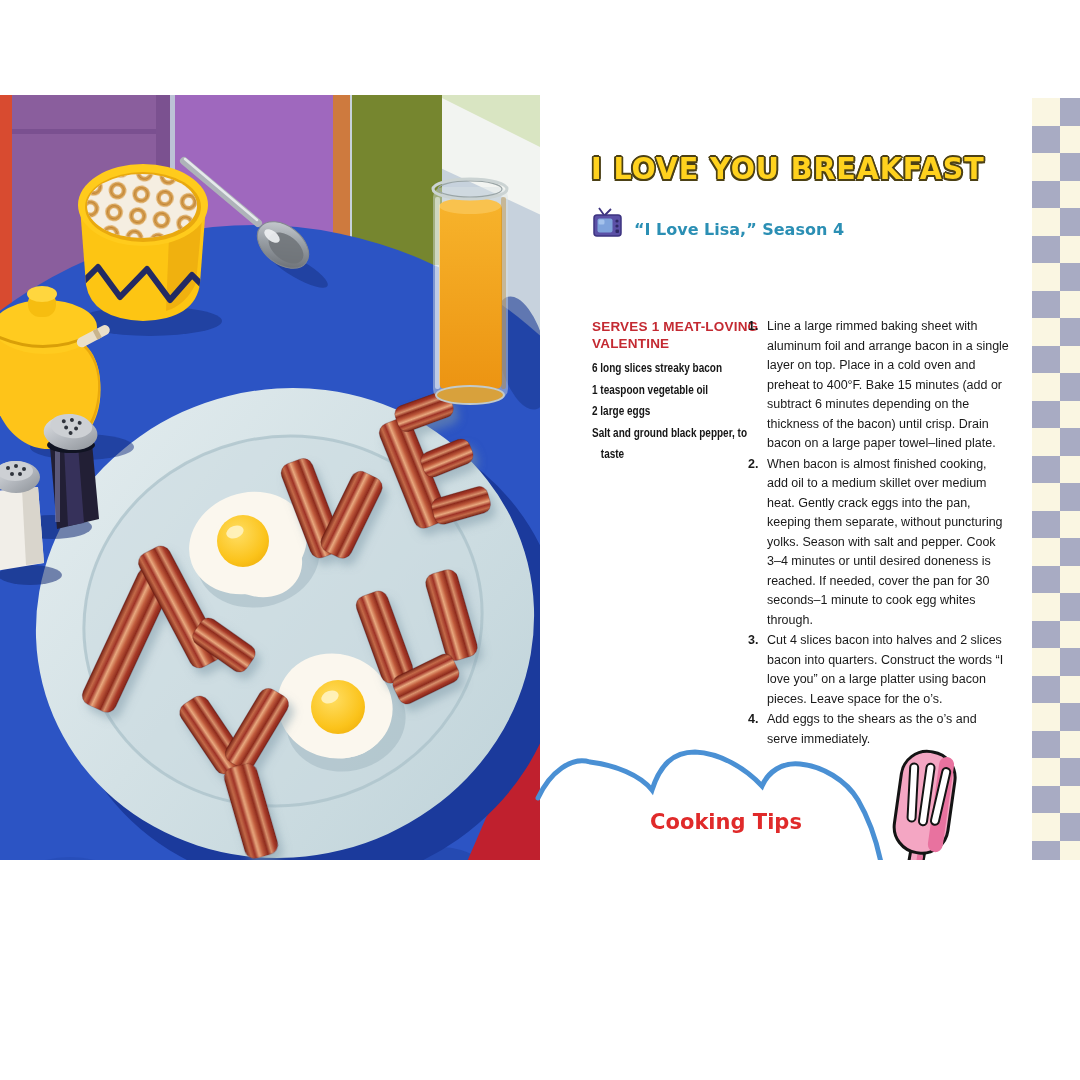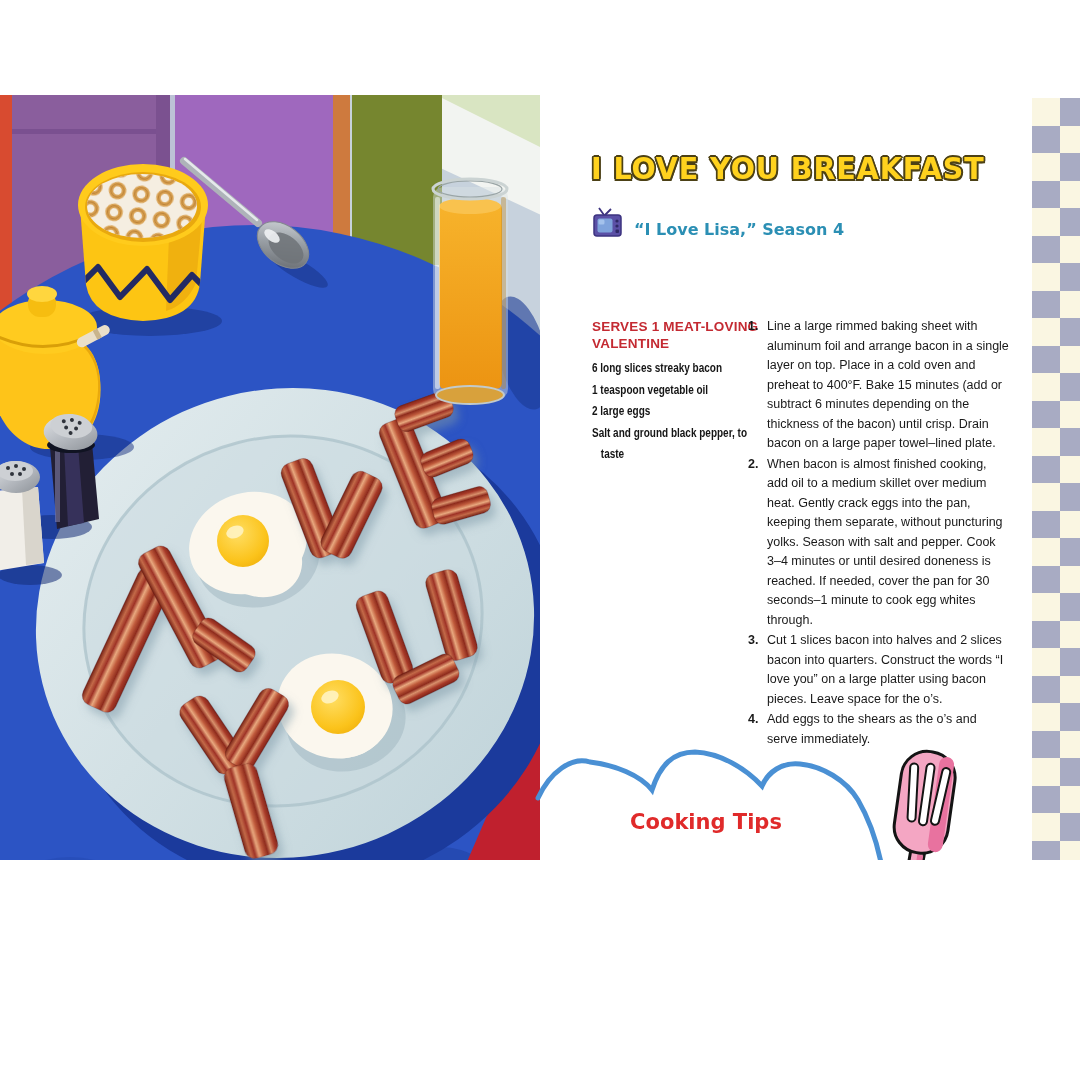--- a/index.html
+++ b/index.html
@@ -20,21 +20,21 @@
   .intro{left:592px;top:248px;width:420px;font-size:13.5px;line-height:23px;color:#1e1e1e;}
   .serves{left:592px;top:318px;width:170px;font-weight:700;font-size:13.5px;line-height:17px;
           color:#C42A32;letter-spacing:.2px;}
   .ingredients{left:592px;top:358px;width:200px;transform:scaleX(.8);transform-origin:left top;
                font-weight:700;font-size:12.5px;line-height:21.5px;color:#151515;}
   .ingredients .ing{padding-left:11px;text-indent:-11px;}
   .steps{left:748px;top:317px;width:262px;font-size:12.5px;line-height:19.5px;color:#191919;}
   .step{display:flex;margin-bottom:1px;}
   .step .num{flex:0 0 19px;font-weight:700;}
   .step .txt{flex:1;}
-  .tips{left:520px;top:810px;width:372px;text-align:center;}
+  .tips{left:540px;top:810px;width:372px;text-align:center;}
   .tips-heading{font-family:"DejaVu Sans",sans-serif;font-weight:700;font-size:21px;color:#E02A2A;margin-bottom:9px;}
   .tips-text{font-size:13px;line-height:16.5px;color:#1c1c1c;}
   .chapter{left:824px;top:931px;width:183px;text-align:left;font-weight:700;font-size:12.5px;color:#be185d;}
   .pagenum{left:1036px;top:929px;font-weight:700;font-size:15px;color:#141414;}
   .checker{left:1032px;top:98px;width:48px;height:880px;overflow:hidden;}
   .checker .cell{position:absolute;}
   .cloud-svg{left:528px;top:742px;}
   .photo{left:0;top:95px;}
 </style>
 </head>
@@ -296,21 +296,21 @@
     <div class="step">
       <span class="num">1.</span>
       <span class="txt">Line a large rimmed baking sheet with aluminum foil and arrange bacon in a single layer on top. Place in a cold oven and preheat to 400°F. Bake 15 minutes (add or subtract 6 minutes depending on the thickness of the bacon) until crisp. Drain bacon on a large paper towel–lined plate.</span>
     </div>
     <div class="step">
       <span class="num">2.</span>
       <span class="txt">When bacon is almost finished cooking, add oil to a medium skillet over medium heat. Gently crack eggs into the pan, keeping them separate, without puncturing yolks. Season with salt and pepper. Cook 3–4 minutes or until desired doneness is reached. If needed, cover the pan for 30 seconds–1 minute to cook egg whites through.</span>
     </div>
     <div class="step">
       <span class="num">3.</span>
-      <span class="txt">Cut 1 slices bacon into halves and 2 slices bacon into quarters. Construct the words “I love you” on a large platter using bacon pieces. Leave space for the o’s.</span>
+      <span class="txt">Cut 4 slices bacon into halves and 2 slices bacon into quarters. Construct the words “I love you” on a large platter using bacon pieces. Leave space for the o’s.</span>
     </div>
     <div class="step">
       <span class="num">4.</span>
       <span class="txt">Add eggs to the shears as the o’s and serve immediately.</span>
     </div>
   </div>
 
   <svg class="abs cloud-svg" width="482" height="258" viewBox="0 0 482 258">
     <path d="M10,56 C22,30 44,14 62,20 C87,23 112,33 124,48
              C132,23 145,10 167,10 C192,11 217,26 234,44

